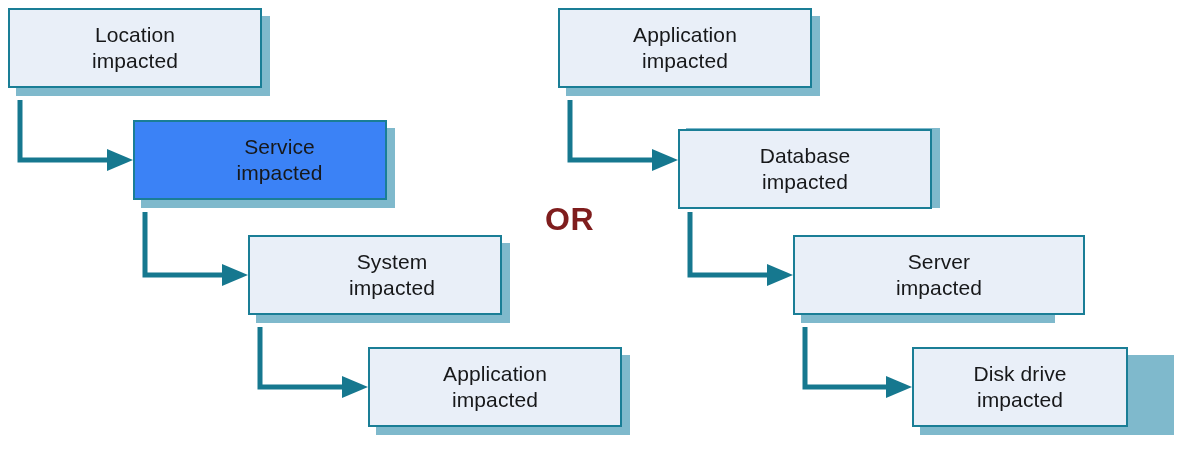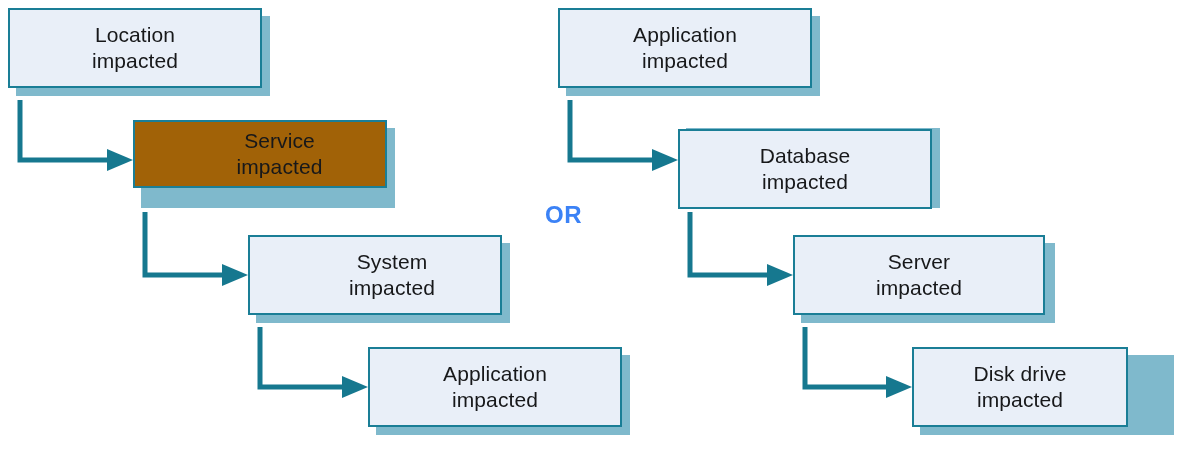--- a/index.html
+++ b/index.html
@@ -56,23 +56,23 @@
 
   .node-box { z-index: 2; }
 
   .node-line {
     display: block;
     white-space: nowrap;
   }
 
   .or-label {
     position: absolute;
-    color: #3b82f6;
+    color: #7f1d1d;
     font-weight: bold;
-    font-size: 24px;
+    font-size: 32px;
     letter-spacing: 0.5px;
     line-height: 1;
     z-index: 3;
   }
 </style>
 </head>
 <body>
 
 <div id="diagram-canvas">
   <svg class="connector-layer" id="connector-layer" viewBox="0 0 1179 449" width="1179" height="449">
@@ -101,21 +101,21 @@
         <polygon points="886,376 912,387 886,398" fill="#16788f"></polygon>
       </g>
     </svg>
   <div id="node-layer">
       <div class="node-shadow" style="left: 16px; top: 16px; width: 254px; height: 80px; background: rgb(127, 185, 204);"></div>
       <div class="node-box" style="left: 8px; top: 8px; width: 254px; height: 80px; background: rgb(233, 239, 248); border-color: rgb(26, 126, 150);">
         <span class="node-line">Location</span>
         <span class="node-line">impacted</span>
       </div>
       <div class="node-shadow" style="left: 141px; top: 128px; width: 254px; height: 80px; background: rgb(127, 185, 204);"></div>
-      <div class="node-box" style="left: 133px; top: 120px; width: 254px; height: 68px; background: #a16207; border-color: rgb(26, 126, 150); padding-left: 39px;">
+      <div class="node-box" style="left: 133px; top: 120px; width: 254px; height: 80px; background: #3b82f6; border-color: rgb(26, 126, 150); padding-left: 39px;">
         <span class="node-line">Service</span>
         <span class="node-line">impacted</span>
       </div>
       <div class="node-shadow" style="left: 256px; top: 243px; width: 254px; height: 80px; background: rgb(127, 185, 204);"></div>
       <div class="node-box" style="left: 248px; top: 235px; width: 254px; height: 80px; background: rgb(233, 239, 248); border-color: rgb(26, 126, 150); padding-left: 34px;">
         <span class="node-line">System</span>
         <span class="node-line">impacted</span>
       </div>
       <div class="node-shadow" style="left: 376px; top: 355px; width: 254px; height: 80px; background: rgb(127, 185, 204);"></div>
       <div class="node-box" style="left: 368px; top: 347px; width: 254px; height: 80px; background: rgb(233, 239, 248); border-color: rgb(26, 126, 150);">
@@ -126,21 +126,21 @@
       <div class="node-box" style="left: 558px; top: 8px; width: 254px; height: 80px; background: rgb(233, 239, 248); border-color: rgb(26, 126, 150);">
         <span class="node-line">Application</span>
         <span class="node-line">impacted</span>
       </div>
       <div class="node-shadow" style="left: 686px; top: 128px; width: 254px; height: 80px; background: rgb(127, 185, 204);"></div>
       <div class="node-box" style="left: 678px; top: 120px; width: 254px; height: 80px; background: rgb(233, 239, 248); border-color: rgb(26, 126, 150); margin-top: 9px;">
         <span class="node-line">Database</span>
         <span class="node-line">impacted</span>
       </div>
       <div class="node-shadow" style="left: 801px; top: 243px; width: 254px; height: 80px; background: rgb(127, 185, 204);"></div>
-      <div class="node-box" style="left: 793px; top: 235px; width: 252px; height: 80px; background: rgb(233, 239, 248); border-color: rgb(26, 126, 150);">
+      <div class="node-box" style="left: 793px; top: 235px; width: 292px; height: 80px; background: rgb(233, 239, 248); border-color: rgb(26, 126, 150);">
         <span class="node-line">Server</span>
         <span class="node-line">impacted</span>
       </div>
       <div class="node-shadow" style="left: 920px; top: 355px; width: 254px; height: 80px; background: rgb(127, 185, 204);"></div>
       <div class="node-box" style="left: 912px; top: 347px; width: 216px; height: 80px; background: rgb(233, 239, 248); border-color: rgb(26, 126, 150);">
         <span class="node-line">Disk drive</span>
         <span class="node-line">impacted</span>
       </div>
     </div>
   <div class="or-label" id="or-label" style="left: 545px; top: 203px;">OR</div>

